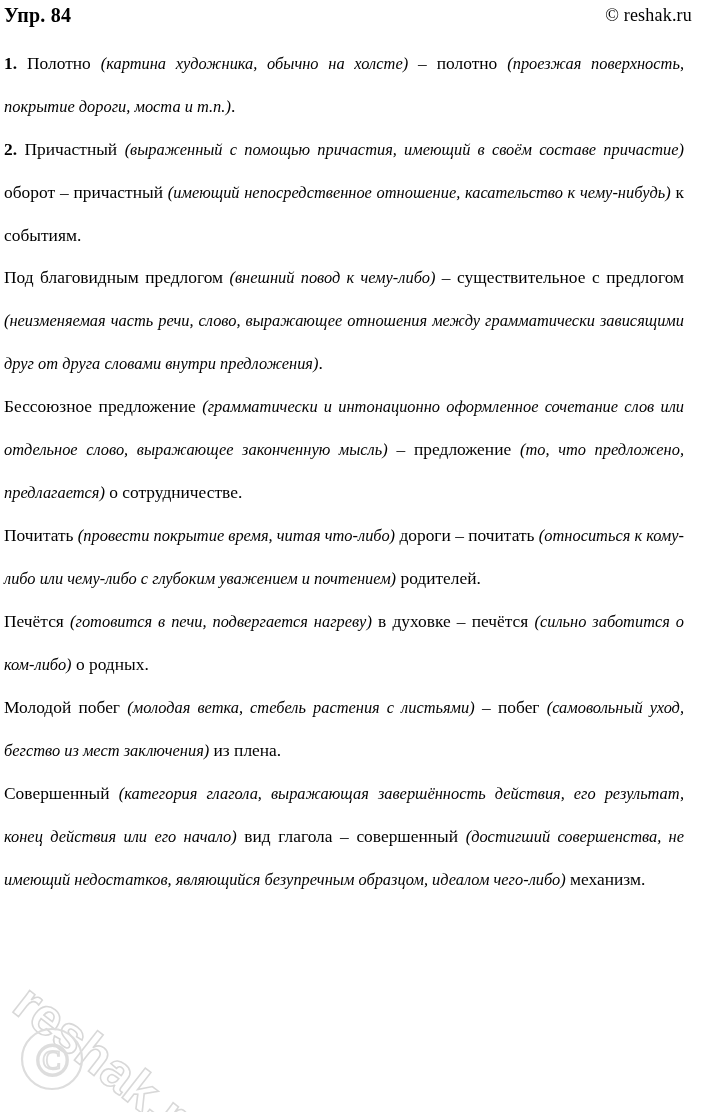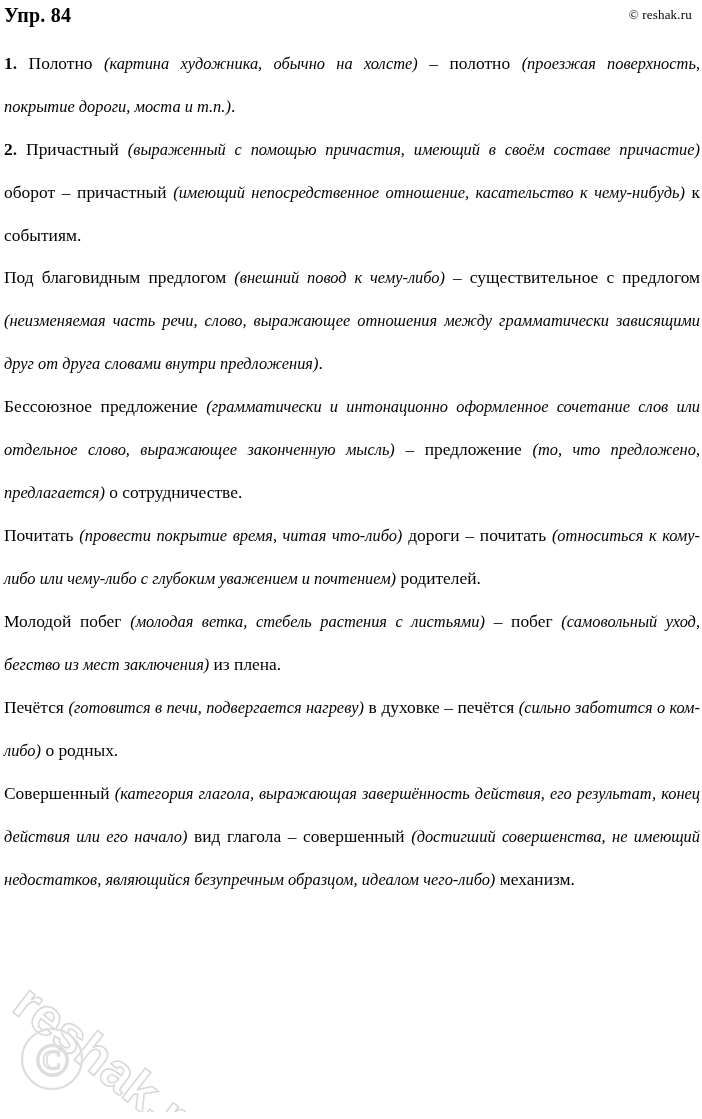--- a/index.html
+++ b/index.html
@@ -27,32 +27,32 @@
     height: 26px;
     box-sizing: border-box;
   }
   .exercise-title {
     font-size: 20px;
     font-weight: bold;
     letter-spacing: 0.2px;
     line-height: 22px;
   }
   .site-mark {
-    font-size: 13px;
+    font-size: 18px;
     font-weight: normal;
     line-height: 22px;
     letter-spacing: 0.2px;
     padding-right: 4px;
   }
 
   
   .content {
     position: relative;
     z-index: 2;
-    padding: 0 2px 0 4px;
+    padding: 0 18px 0 4px;
   }
   .entry {
     font-size: 17.4px;
     line-height: 42px;
     text-align: justify;
     text-justify: inter-word;
     margin: 0;
     padding: 0;
     hyphens: none;
   }
@@ -110,22 +110,22 @@
   <div class="site-mark">© reshak.ru</div>
 </header>
 
 <main class="content">
   <div id="entries-host">
       <p class="entry first"><span class="num">1. </span><span>Полотно </span><span class="gloss">(картина художника, обычно на холсте)</span><span> – полотно </span><span class="gloss">(проезжая поверхность, покрытие дороги, моста и т.п.)</span><span>.</span></p>
       <p class="entry"><span class="num">2. </span><span>При</span><span class="b">ча</span><span>с</span><span class="b">т</span><span>ный </span><span class="gloss">(выраженный с помощью причастия, имеющий в своём составе причастие)</span><span> об</span><span class="b">о</span><span>рот – причастный </span><span class="gloss">(имеющий непосредственное отношение, касательство к чему-нибудь)</span><span> к с</span><span class="b">о</span><span>бытиям.</span></p>
       <p class="entry"><span>Под бл</span><span class="b">а</span><span>говидным пр</span><span class="b">е</span><span>длогом </span><span class="gloss">(внешний повод к чему-либо)</span><span> – существительное с пр</span><span class="b">е</span><span>длогом </span><span class="gloss">(неизменяемая часть речи, слово, выражающее отношения между грамматически зависящими друг от друга словами внутри предложения)</span><span>.</span></p>
       <p class="entry"><span>Бе</span><span class="b">сс</span><span>оюзное предл</span><span class="b">о</span><span>жение </span><span class="gloss">(грамматически и интонационно оформленное сочетание слов или отдельное слово, выражающее законченную мысль)</span><span> – предложение </span><span class="gloss">(то, что предложено, предлагается)</span><span> о сотруд</span><span class="b">н</span><span>ичестве.</span></p>
       <p class="entry"><span>По</span><span class="b">чи</span><span>тать </span><span class="gloss">(провести покрытие время, читая что-либо)</span><span> дороги – по</span><span class="b">чи</span><span>тать </span><span class="gloss">(относиться к кому-либо или чему-либо с глубоким уважением и почтением)</span><span> р</span><span class="b">о</span><span>дителей.</span></p>
+      <p class="entry"><span>П</span><span class="b">е</span><span>чётся </span><span class="gloss">(готовится в печи, подвергается нагреву)</span><span> в духовке – п</span><span class="b">е</span><span>чётся </span><span class="gloss">(сильно заботится о ком-либо)</span><span> о родных.</span></p>
       <p class="entry"><span>Молодой п</span><span class="b">о</span><span>бег </span><span class="gloss">(молодая ветка, стебель растения с листьями)</span><span> – п</span><span class="b">о</span><span>бег </span><span class="gloss">(самовольный уход, бегство из мест заключения)</span><span> из плена.</span></p>
-      <p class="entry"><span>П</span><span class="b">е</span><span>чётся </span><span class="gloss">(готовится в печи, подвергается нагреву)</span><span> в духовке – п</span><span class="b">е</span><span>чётся </span><span class="gloss">(сильно заботится о ком-либо)</span><span> о родных.</span></p>
       <p class="entry"><span>С</span><span class="b">о</span><span>вершенный </span><span class="gloss">(категория глагола, выражающая завершённость действия, его результат, конец действия или его начало)</span><span> вид глагола – сов</span><span class="b">е</span><span>ршенный </span><span class="gloss">(достигший совершенства, не имеющий недостатков, являющийся безупречным образцом, идеалом чего-либо)</span><span> механизм.</span></p>
     </div>
 </main>
 
 <div class="watermark">
   <svg width="190" height="160" viewBox="0 0 190 160" aria-hidden="true">
     <text class="wm-text" id="wm-label" x="4" y="58" transform="rotate(38 4 58)">reshak.ru</text>
     <circle class="wm-circle" cx="46" cy="107" r="30"></circle>
     <text class="wm-c-glyph" id="wm-c" x="29" y="124">©</text>
   </svg>

